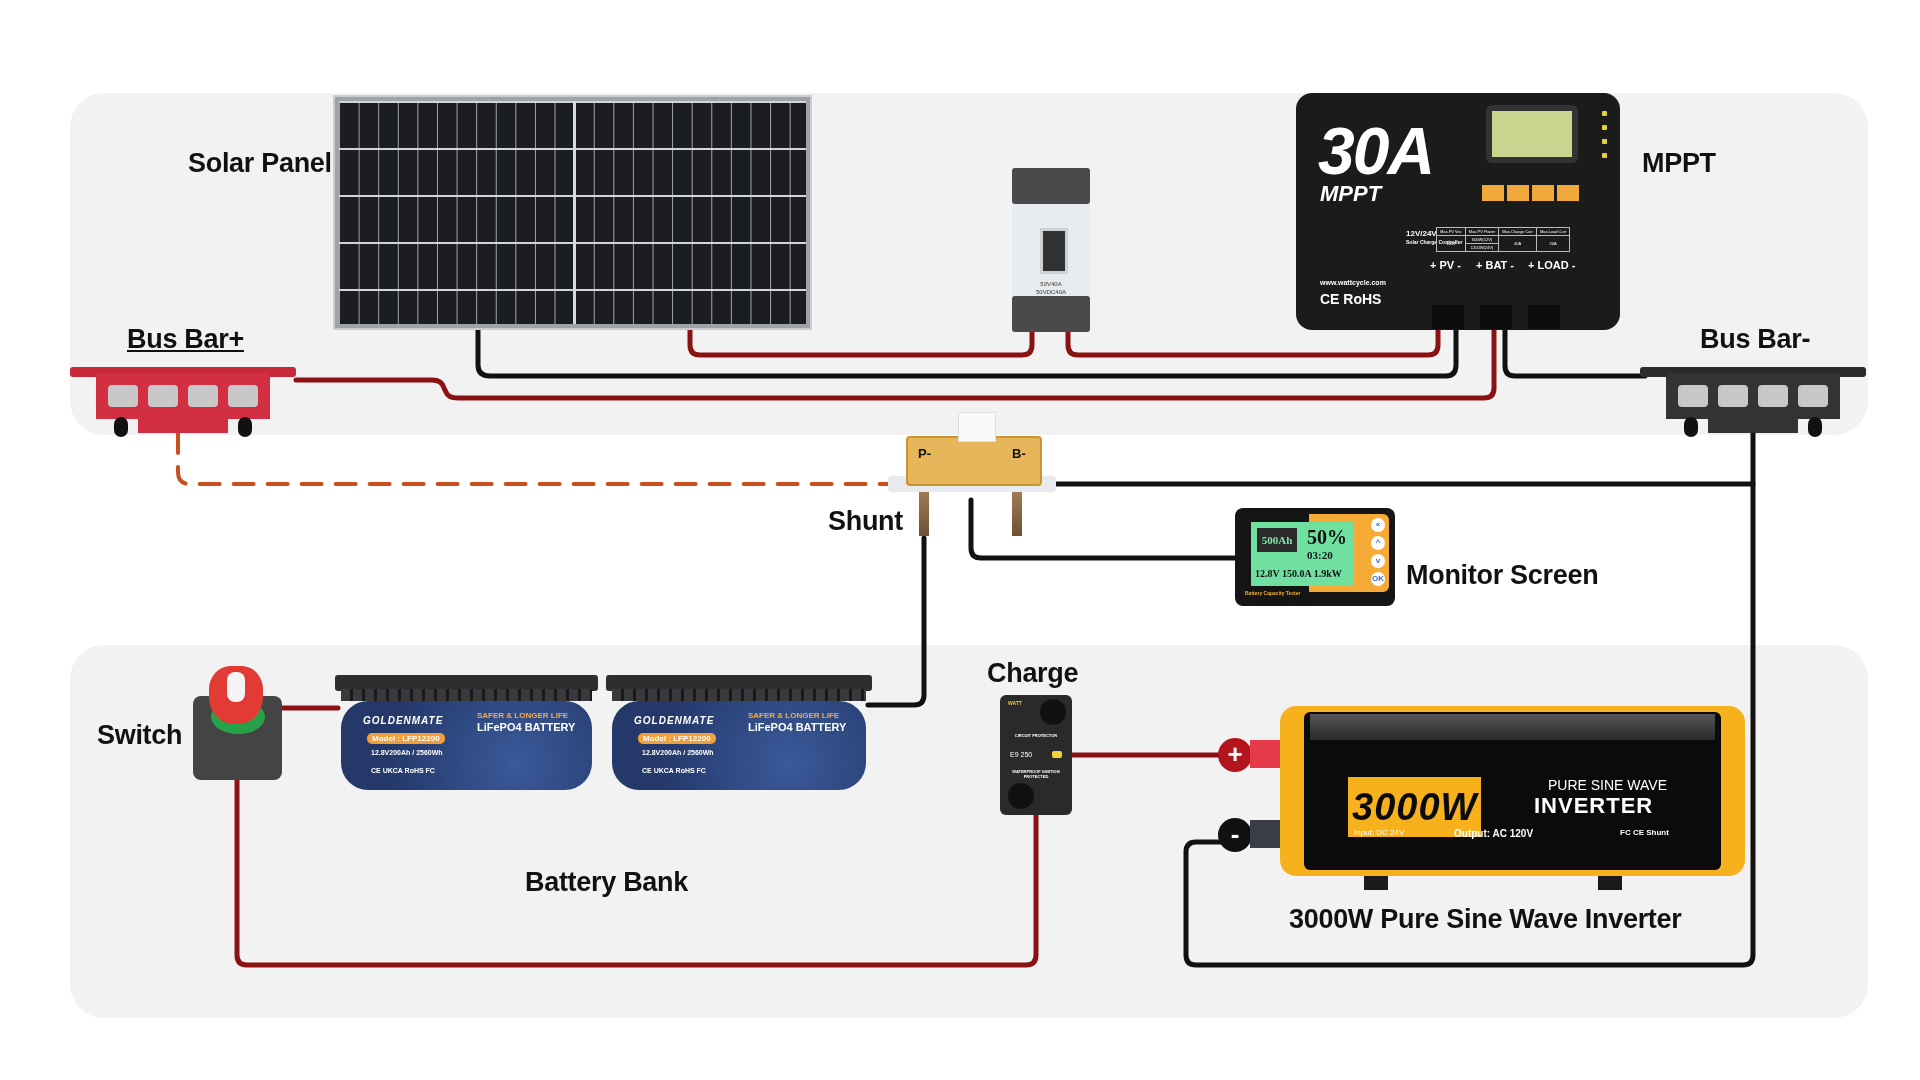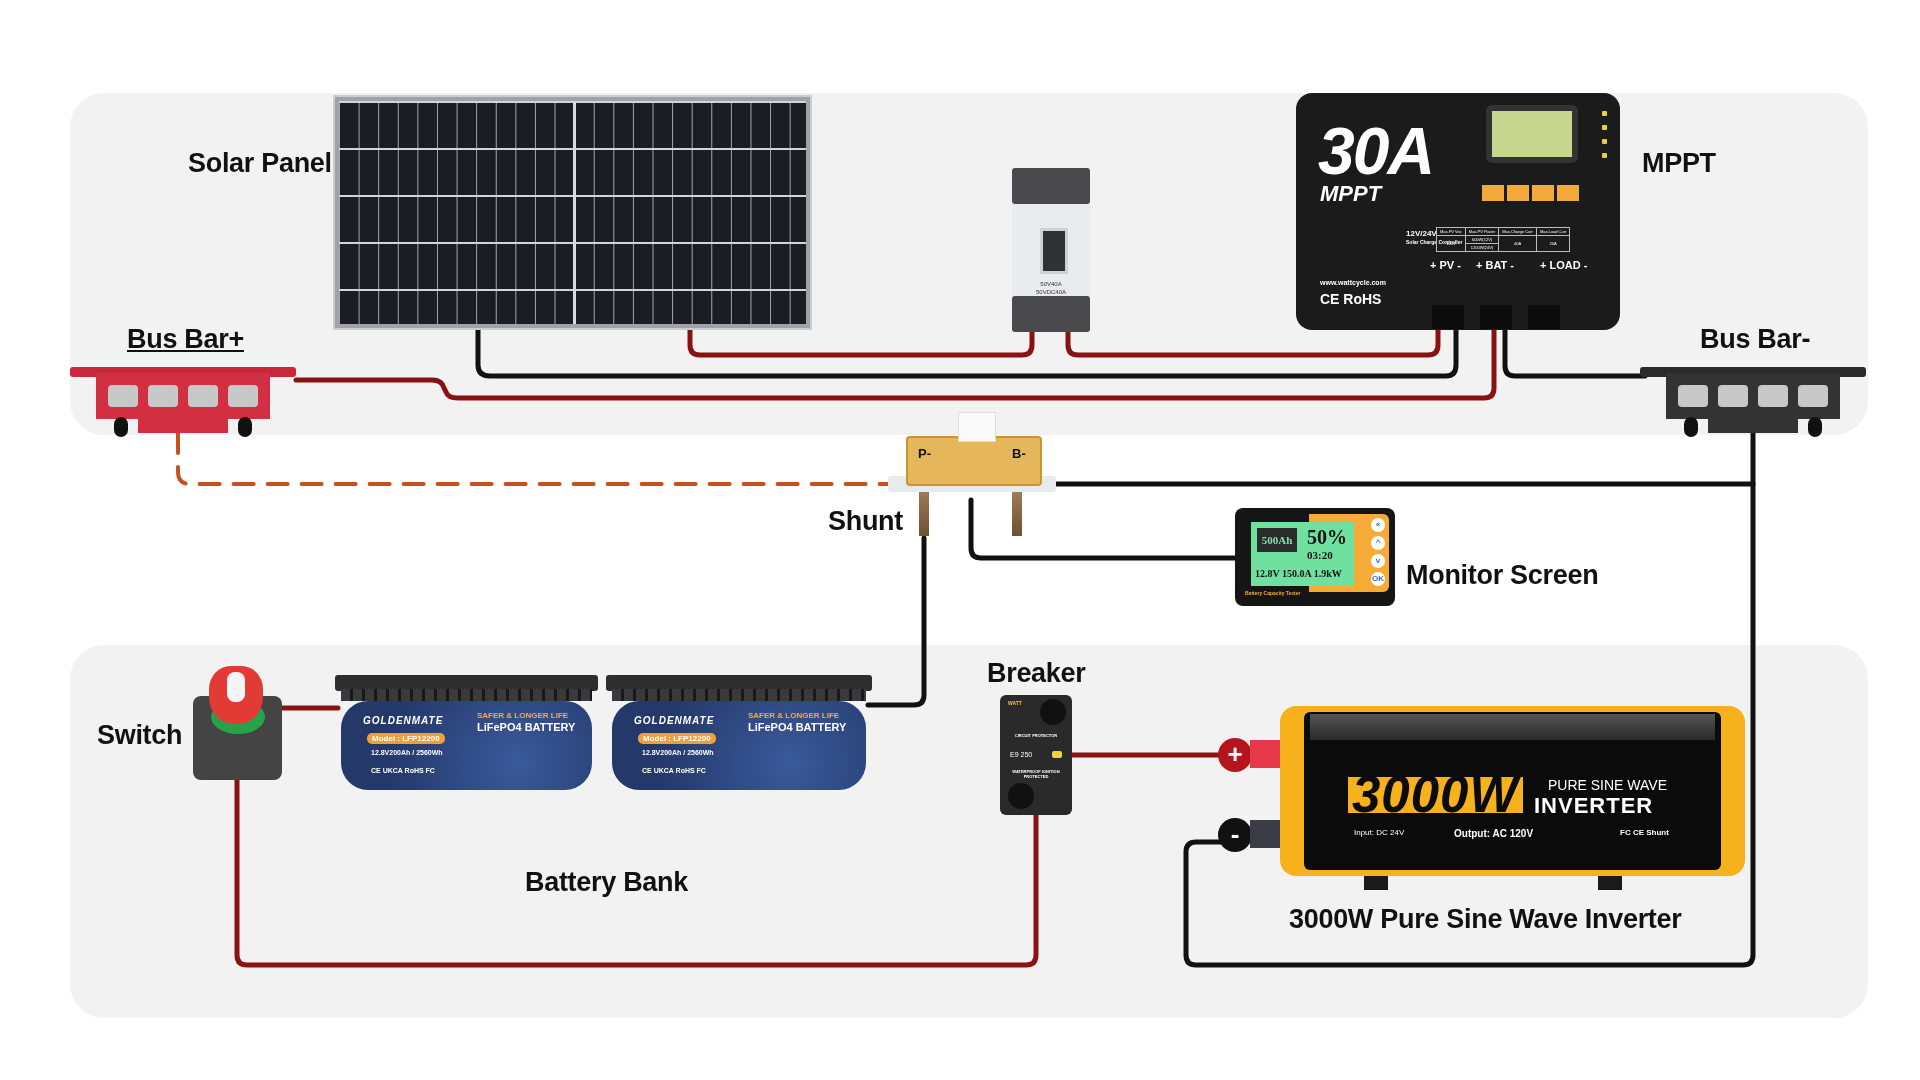--- a/index.html
+++ b/index.html
@@ -80,21 +80,21 @@
   .brk{background:#2a2a2b;border-radius:6px;}
   .brk .knob{position:absolute;width:26px;height:26px;border-radius:13px;background:#111;}
   .brk .t{position:absolute;left:0;right:0;text-align:center;font-size:4px;color:#fff;font-weight:700;}
   .brk .val{position:absolute;left:10px;top:56px;font-size:7px;color:#fff;}
   .brk .y{position:absolute;left:52px;top:56px;width:10px;height:7px;background:#f2d23b;border-radius:2px;}
   .brk .brand{position:absolute;left:8px;top:5px;font-size:5px;color:#f2c23b;font-weight:700;}
   
   .inv .shell{position:absolute;left:0;top:0;right:0;bottom:14px;background:#f6b11d;border-radius:16px;}
   .inv .core{position:absolute;left:24px;top:6px;right:24px;bottom:20px;background:#0b0b0b;border-radius:6px;}
   .inv .top{position:absolute;left:30px;top:8px;right:30px;height:26px;background:linear-gradient(#555,#2a2a2a);}
-  .inv .wbox{position:absolute;left:68px;top:71px;padding:0 4px;height:36px;background:#f6b11d;color:#0b0b0b;font-size:51px;font-weight:700;font-style:italic;line-height:36px;letter-spacing:1px;}
+  .inv .wbox{position:absolute;left:68px;top:71px;padding:12px 4px;height:36px;background:#f6b11d;color:#0b0b0b;font-size:38px;font-weight:700;font-style:italic;line-height:36px;letter-spacing:1px;}
   .inv .psw{position:absolute;left:268px;top:71px;font-size:14px;color:#fff;}
   .inv .ivt{position:absolute;left:254px;top:87px;font-size:22px;font-weight:700;color:#fff;letter-spacing:1px;}
   .inv .in{position:absolute;left:74px;top:122px;font-size:8px;color:#fff;}
   .inv .out{position:absolute;left:174px;top:122px;font-size:10px;color:#fff;font-weight:bold;}
   .inv .crt{position:absolute;left:340px;top:122px;font-size:8px;color:#fff;font-weight:700;}
   .inv .foot{position:absolute;bottom:0;width:24px;height:14px;background:#1a1a1a;}
   .term-dot{position:absolute;width:34px;height:34px;border-radius:17px;color:#fff;font-weight:700;font-size:26px;text-align:center;line-height:32px;}
 </style>
 </head>
 <body>
@@ -134,21 +134,21 @@
 </svg>
 
 <div class="lbl" style="left:176px;top:148px;margin-left:12px;">Solar Panel</div>
 <div class="lbl" style="left:1642px;top:148px;">MPPT</div>
 <div class="lbl" style="left:127px;top:324px;text-decoration:underline;">Bus Bar+</div>
 <div class="lbl" style="left:1700px;top:324px;">Bus Bar-</div>
 <div class="lbl" style="left:828px;top:506px;">Shunt</div>
 <div class="lbl" style="left:1406px;top:560px;">Monitor Screen</div>
 <div class="lbl" style="left:97px;top:720px;">Switch</div>
 <div class="lbl" style="left:525px;top:867px;">Battery Bank</div>
-<div class="lbl" style="left:987px;top:658px;">Breaker</div>
+<div class="lbl" style="left:987px;top:658px;">Charge</div>
 <div class="lbl" style="left:1289px;top:904px;">3000W Pure Sine Wave Inverter</div>
 
 <div class="abs solar" style="left:333px;top:95px;width:479px;height:235px;">
   <div class="cells"></div>
   <div class="split"></div>
 </div>
 
 <div class="abs dcb" style="left:1012px;top:168px;width:78px;height:164px;">
   <div class="cap" style="top:0;"></div>
   <div class="sw"></div>
@@ -192,21 +192,21 @@
         </tr>
     <tr>
           <td>1200W(24V)</td>
         </tr>
   </tbody>
     </table>
   <div class="web">www.wattcycle.com</div>
   <div class="cert">CE  RoHS</div>
   <div class="term" style="left:134px;">+ PV -</div>
   <div class="term" style="left:180px;">+ BAT -</div>
-  <div class="term" style="left:244px;">+ LOAD -</div>
+  <div class="term" style="left:232px;">+ LOAD -</div>
   <div class="blk" style="left:136px;"></div>
   <div class="blk" style="left:184px;"></div>
   <div class="blk" style="left:232px;"></div>
 </div>
 
 <div class="abs busbar" style="left:70px;top:367px;width:226px;height:70px;">
   <div class="base" style="background:#c9283a;"></div>
   <div class="body" style="background:#d22f42;"></div>
   <div class="tab" style="background:#d22f42;"></div>
   <div class="stud" style="left:38px;"></div>

